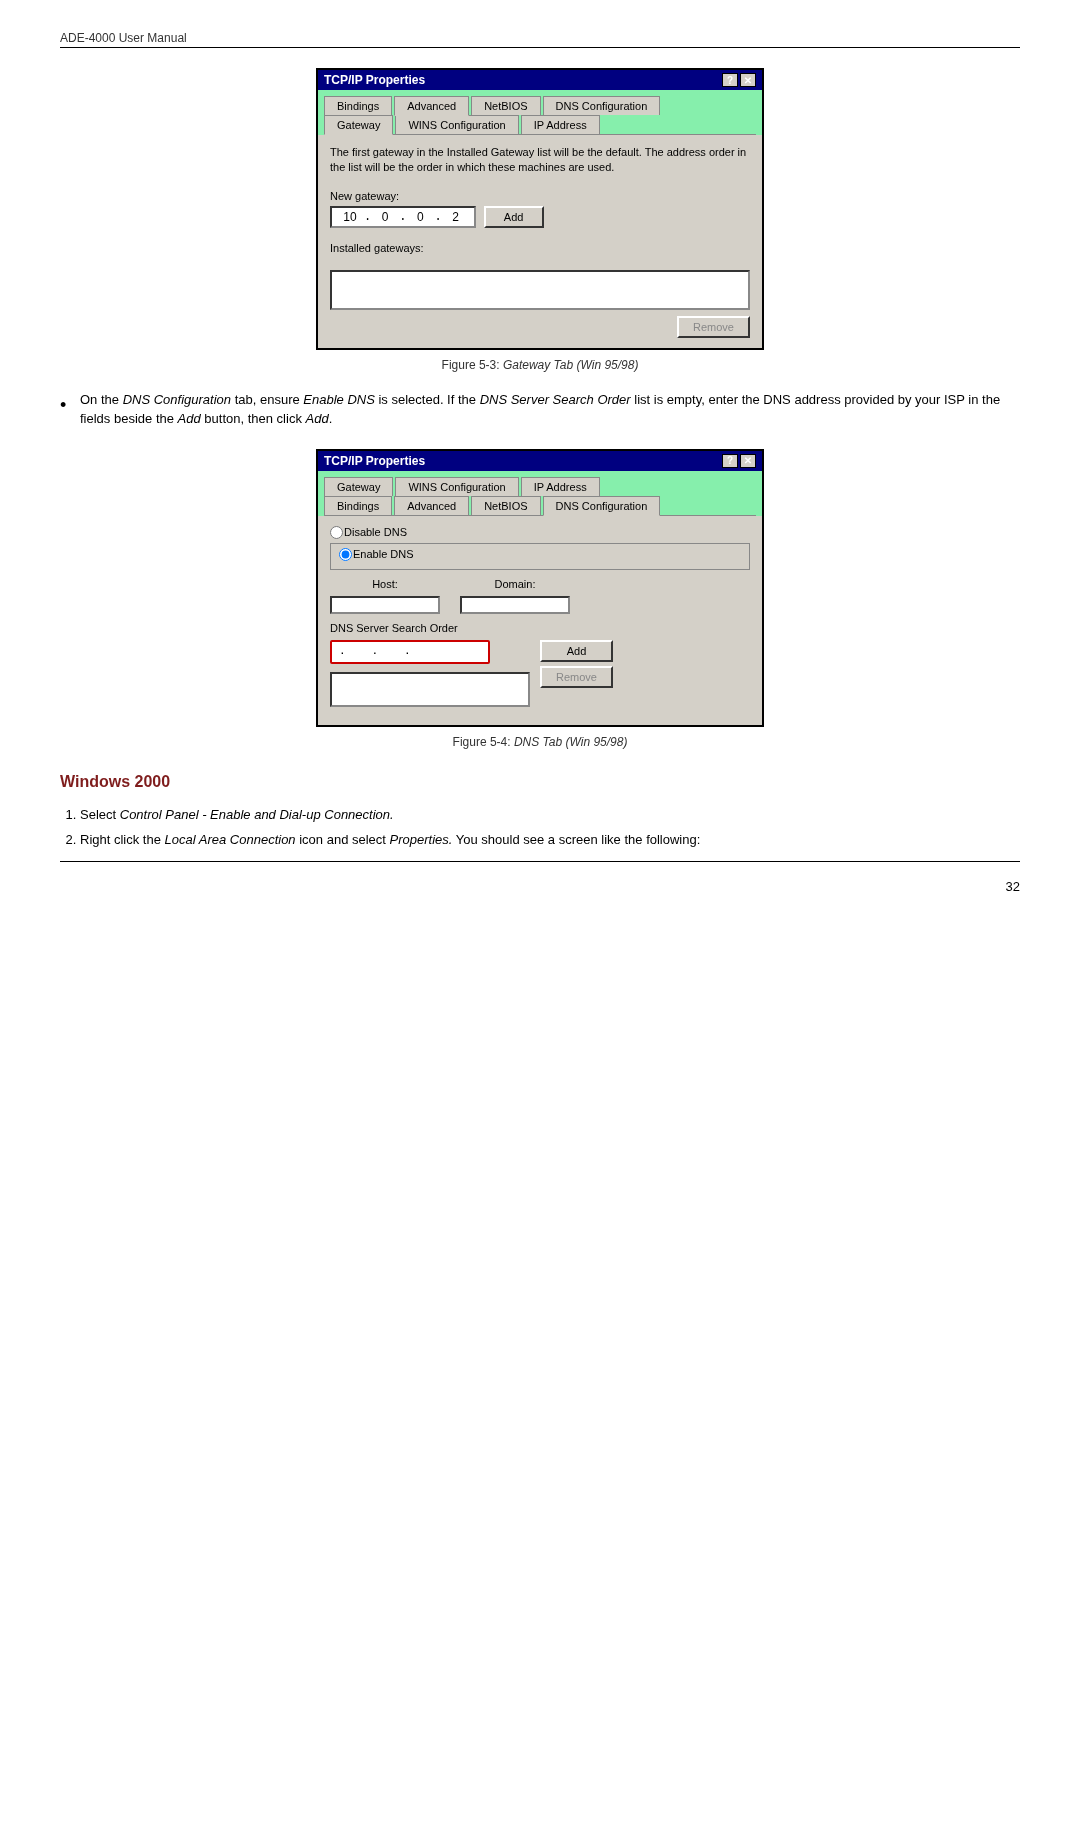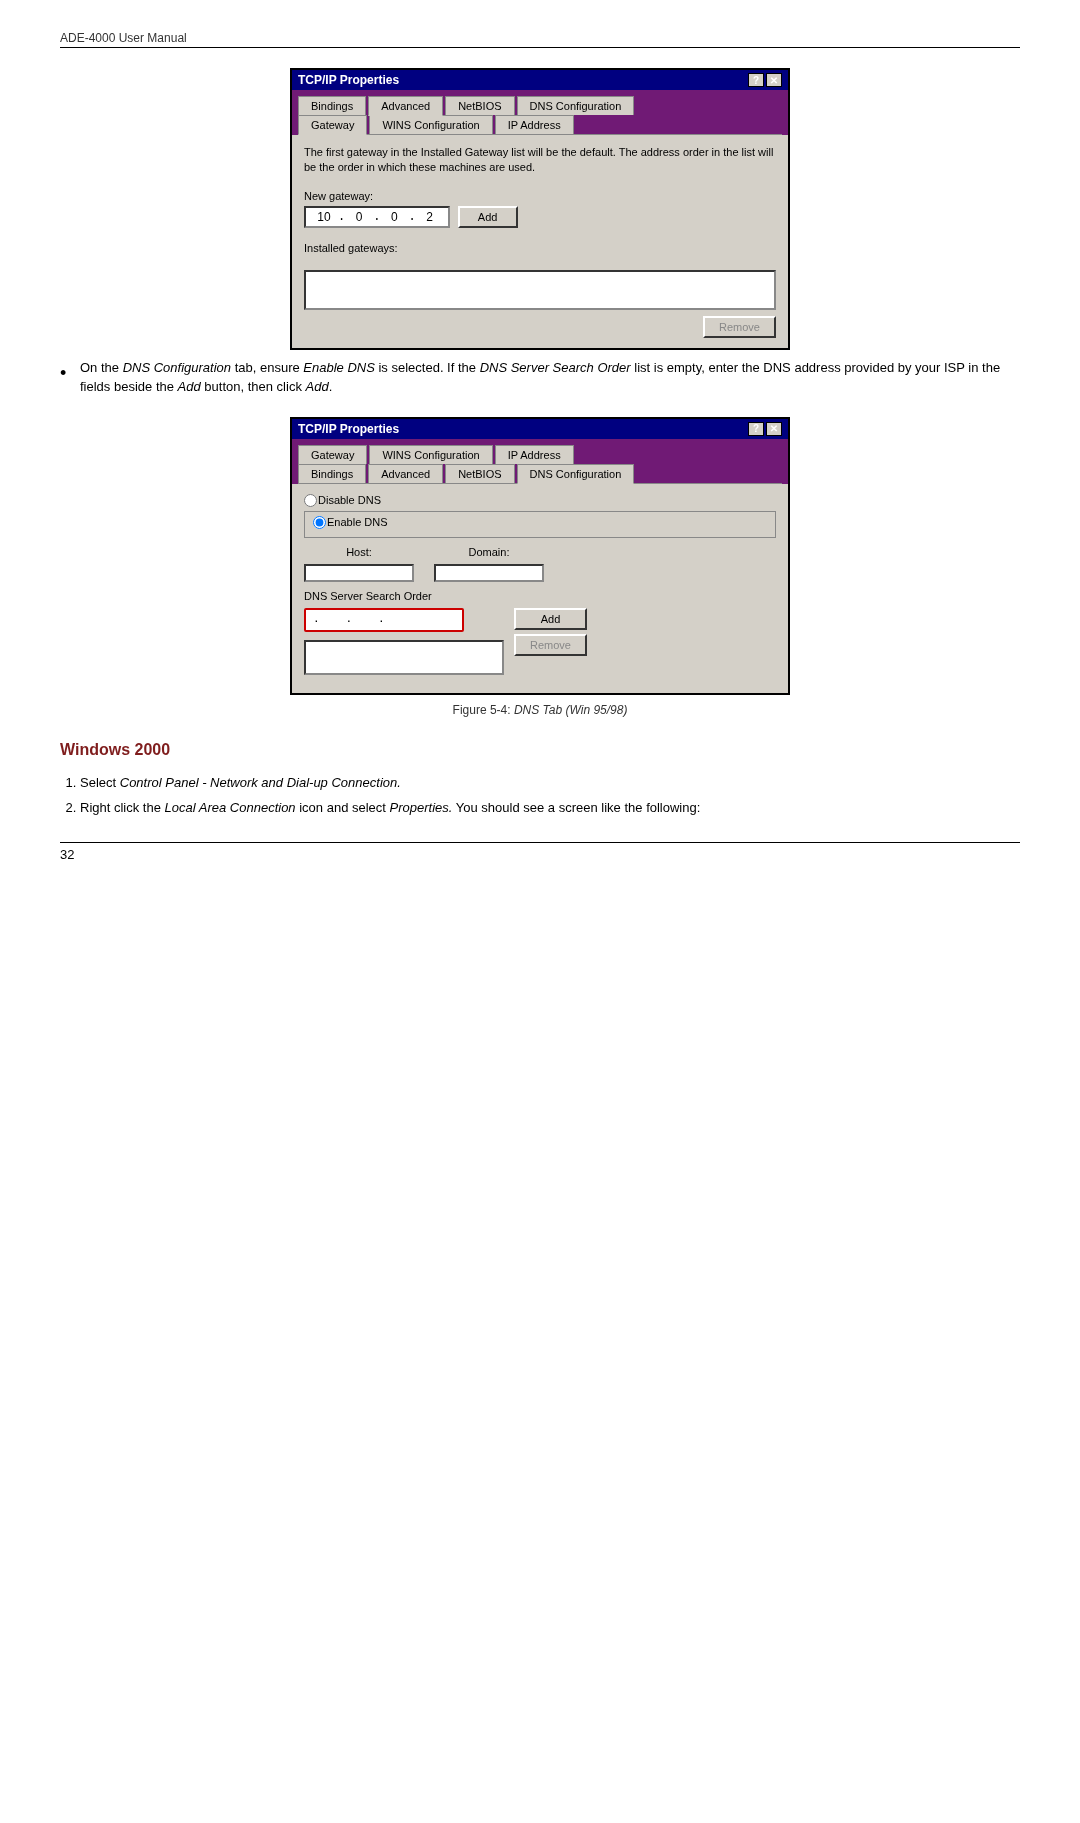--- a/index.html
+++ b/index.html
@@ -31,23 +31,23 @@
 
     
     .dialog-wrapper {
       display: flex;
       flex-direction: column;
       align-items: center;
       margin: 20px 0 8px 0;
     }
 
     .dialog-box {
-      width: 500px;
+      width: 448px;
       border: 2px solid #000;
-      background: #701a75;
+      background: #86efac;
       font-family: 'MS Sans Serif', Arial, sans-serif;
       font-size: 11px;
     }
 
     .dialog-titlebar {
       background: #000080;
       color: #fff;
       padding: 3px 6px;
       display: flex;
       justify-content: space-between;
@@ -293,24 +293,24 @@
       margin-bottom: 6px;
     }
 
     
     .page-footer {
       position: absolute;
       bottom: 30px;
       left: 60px;
       right: 60px;
       display: flex;
-      justify-content: flex-start;
+      justify-content: flex-end;
       align-items: flex-end;
       border-top: 1px solid #000;
-      padding-top: 4px;
+      padding-top: 17px;
     }
 
     .footer-page-num {
       font-size: 13px;
     }
 
     .dns-bottom-row {
       display: flex;
       gap: 10px;
       align-items: flex-start;
@@ -372,20 +372,23 @@
 
         <div class="section-label">Installed gateways:</div>
         <div class="list-box"></div>
         <div style="display:flex; justify-content:flex-end;">
           <button class="win-button disabled">Remove</button>
         </div>
       </div>
     </div>
   </div>
 
+  <p class="figure-caption">
+    Figure 5-3: <em>Gateway Tab (Win 95/98)</em>
+  </p>
 
   <div class="body-text">
     <span class="bullet-point">•</span>
     On the <em>DNS Configuration</em> tab, ensure <em>Enable DNS</em> is selected. If the <em>DNS Server Search Order</em> list is empty, enter the DNS address provided by your ISP in the fields beside the <em>Add</em> button, then click <em>Add</em>.
   </div>
 
   <div class="dialog-wrapper">
     <div class="dialog-box">
 
       <div class="dialog-titlebar">
@@ -457,21 +460,21 @@
   </div>
 
   <p class="figure-caption">
     Figure 5-4: <em>DNS Tab (Win 95/98)</em>
   </p>
 
   <div style="margin-top: 24px;">
     <h2 class="section-heading">Windows 2000</h2>
     <ol class="numbered-list">
       <li>
-        Select <em>Control Panel - Network and Dial-up Connection.</em>
+        Select <em>Control Panel - Enable and Dial-up Connection.</em>
       </li>
       <li>
         Right click the <em>Local Area Connection</em> icon and select <em>Properties.</em> You should see a screen like the following:
       </li>
     </ol>
   </div>
 
   <div class="page-footer">
     <span></span>
     <span class="footer-page-num">32</span>

